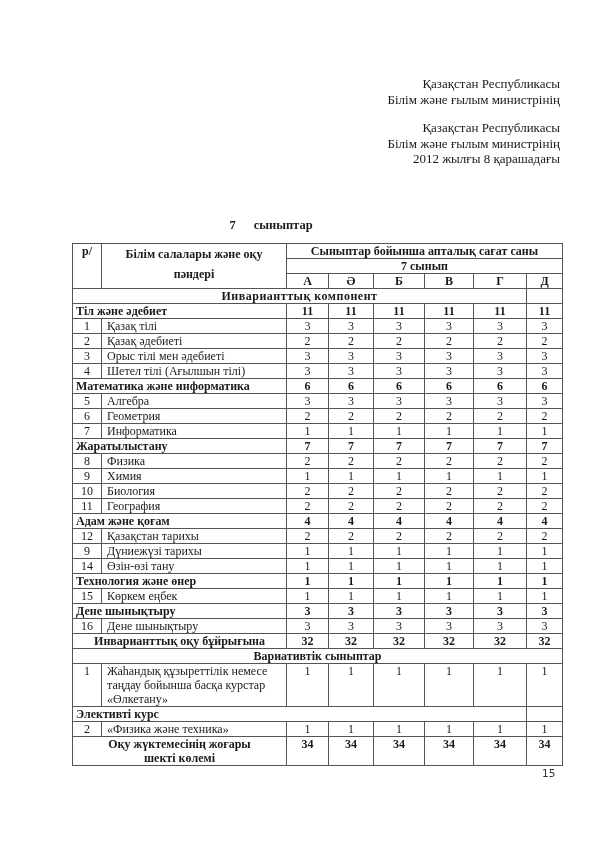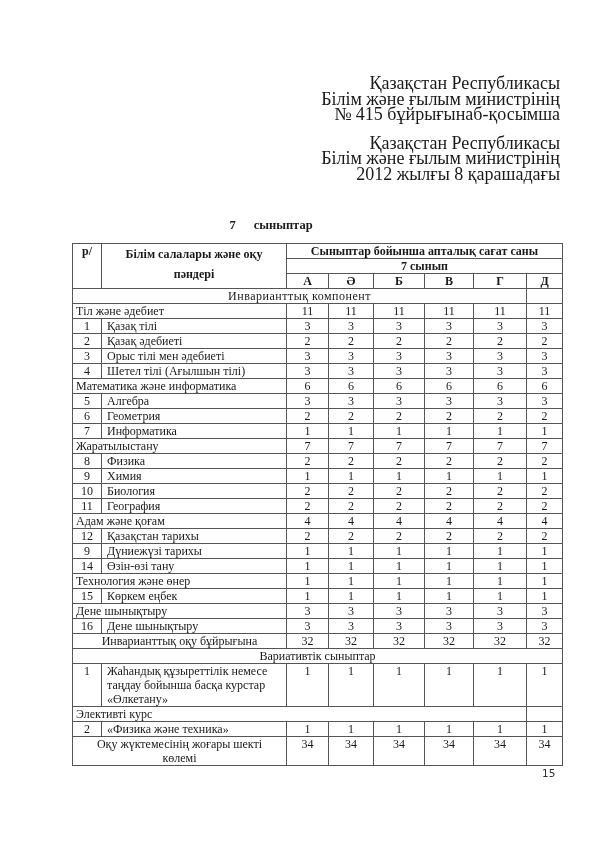--- a/index.html
+++ b/index.html
@@ -1,38 +1,37 @@
 <!DOCTYPE html>
 <html><head>
 <meta charset="utf-8">
 <style>
   html, body { margin:0; padding:0; }
   body { width:602px; height:850px; background:#ffffff; position:relative; overflow:hidden;
          font-family:"Liberation Serif", serif; color:#1a1a1a; }
-  .header-block { position:absolute; right:42px; top:76px; text-align:right; font-size:18px; line-height:15.6px; }
+  .header-block { position:absolute; right:42px; top:76px; text-align:right; font-size:13px; line-height:15.6px; }
   .header-block .gap { height:13px; }
   .title { position:absolute; left:0; width:542px; top:218px; text-align:center; font-weight:bold; font-size:12.5px; }
   .title span.num { margin-right:18px; }
   table.plan { position:absolute; left:72px; top:243px; width:490px; border-collapse:collapse; table-layout:fixed; font-size:12px; }
   table.plan td, table.plan th { border:1px solid #555; padding:0 3px; height:14px; line-height:14px; vertical-align:middle; }
   table.plan th { font-weight:bold; }
   .c { text-align:center; }
-  .b { font-weight:normal; }
+  .b { font-weight:bold; }
   .num { text-align:center; }
   .page-num { position:absolute; left:542px; top:767px; font-family:"DejaVu Sans", sans-serif; font-size:10.5px; color:#333; }
   .wrap { white-space:normal; line-height:14px; vertical-align:top !important; }
   .valtop { vertical-align:top !important; }
 </style>
 </head>
 <body>
 
 <div class="header-block">
   <div>Қазақстан Республикасы</div>
   <div>Білім және ғылым министрінің</div>
-  <div>№ 415 бұйрығынаб-қосымша</div>
   <div class="gap"></div>
   <div>Қазақстан Республикасы</div>
   <div>Білім және ғылым министрінің</div>
   <div>2012 жылғы 8 қарашадағы</div>
 </div>
 
 <div class="title">
   <span class="num">7</span><span>сыныптар</span>
 </div>
 

